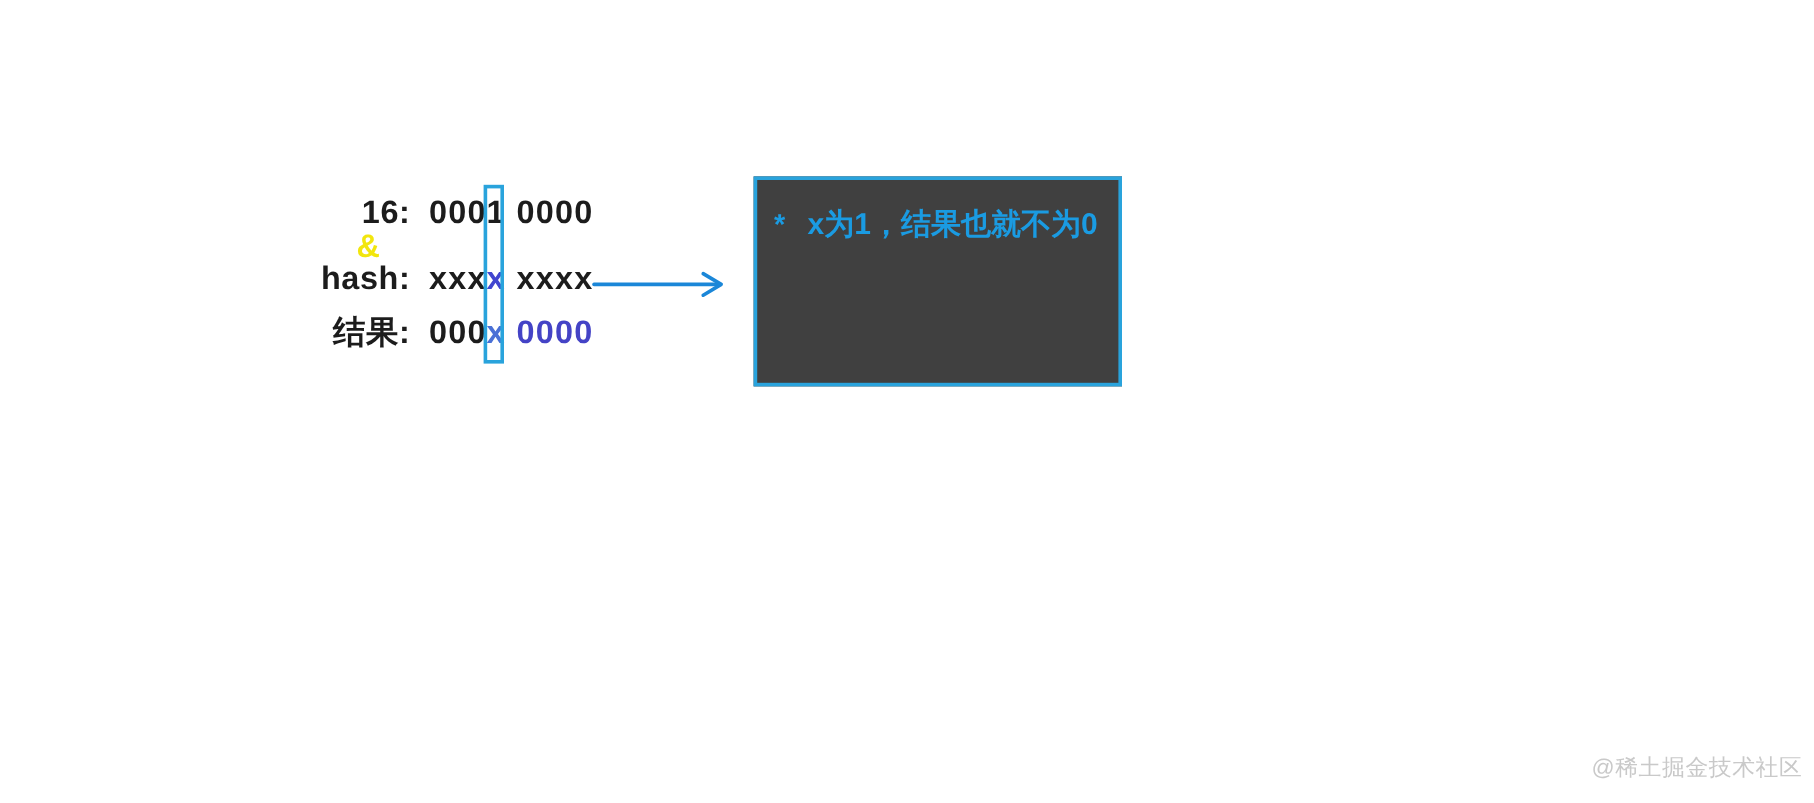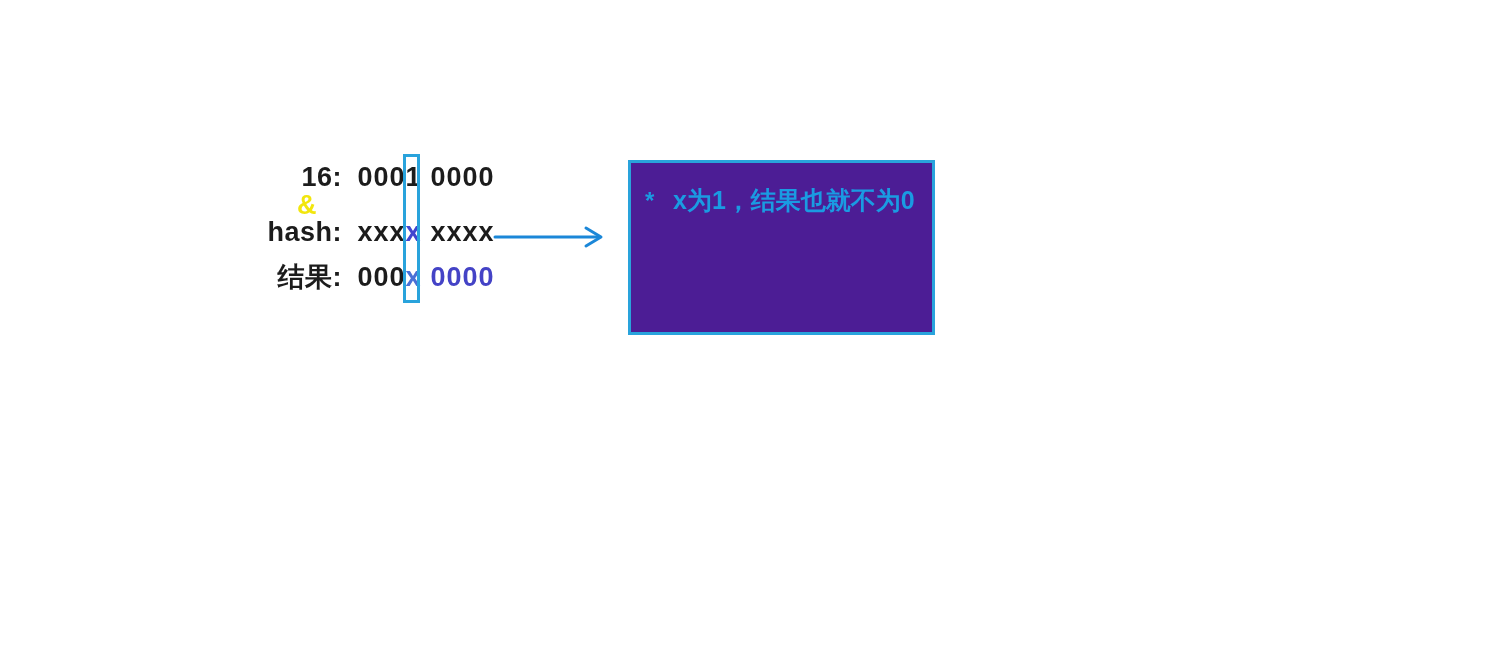--- a/index.html
+++ b/index.html
@@ -76,26 +76,26 @@
   .arrow {
     position: absolute;
     left: 491px;
     top: 222px;
     color: var(--arrow_blue);
   }
   
   .explain-box {
     position: absolute;
     left: 628px;
-    top: 160px;
+    top: 147px;
     width: 307px;
     height: 175px;
     border: 3px solid var(--cyan);
     box-sizing: border-box;
-    background: #4c1d95;
+    background: #404040;
   }
   .bullet {
     position: absolute;
     left: 14px;
     height: 30px;
     line-height: 30px;
     white-space: nowrap;
     color: var(--box_text);
     font-weight: bold;
     font-size: 25px;
@@ -175,14 +175,15 @@
     <line x1="4" y1="15" x2="108" y2="15" stroke="currentColor" stroke-width="3" stroke-linecap="round"></line>
     <polyline points="95,6 110,15 95,24" fill="none" stroke="currentColor" stroke-width="3" stroke-linecap="round" stroke-linejoin="round"></polyline>
   </svg>
 
   <div class="explain-box">
     <div class="bullet bullet-1">
       <span class="mark">*</span><span>x为1，结果也就不为0</span>
     </div>
   </div>
 
+  <div class="watermark">@稀土掘金技术社区</div>
 
 </div>
 
 </body></html>

